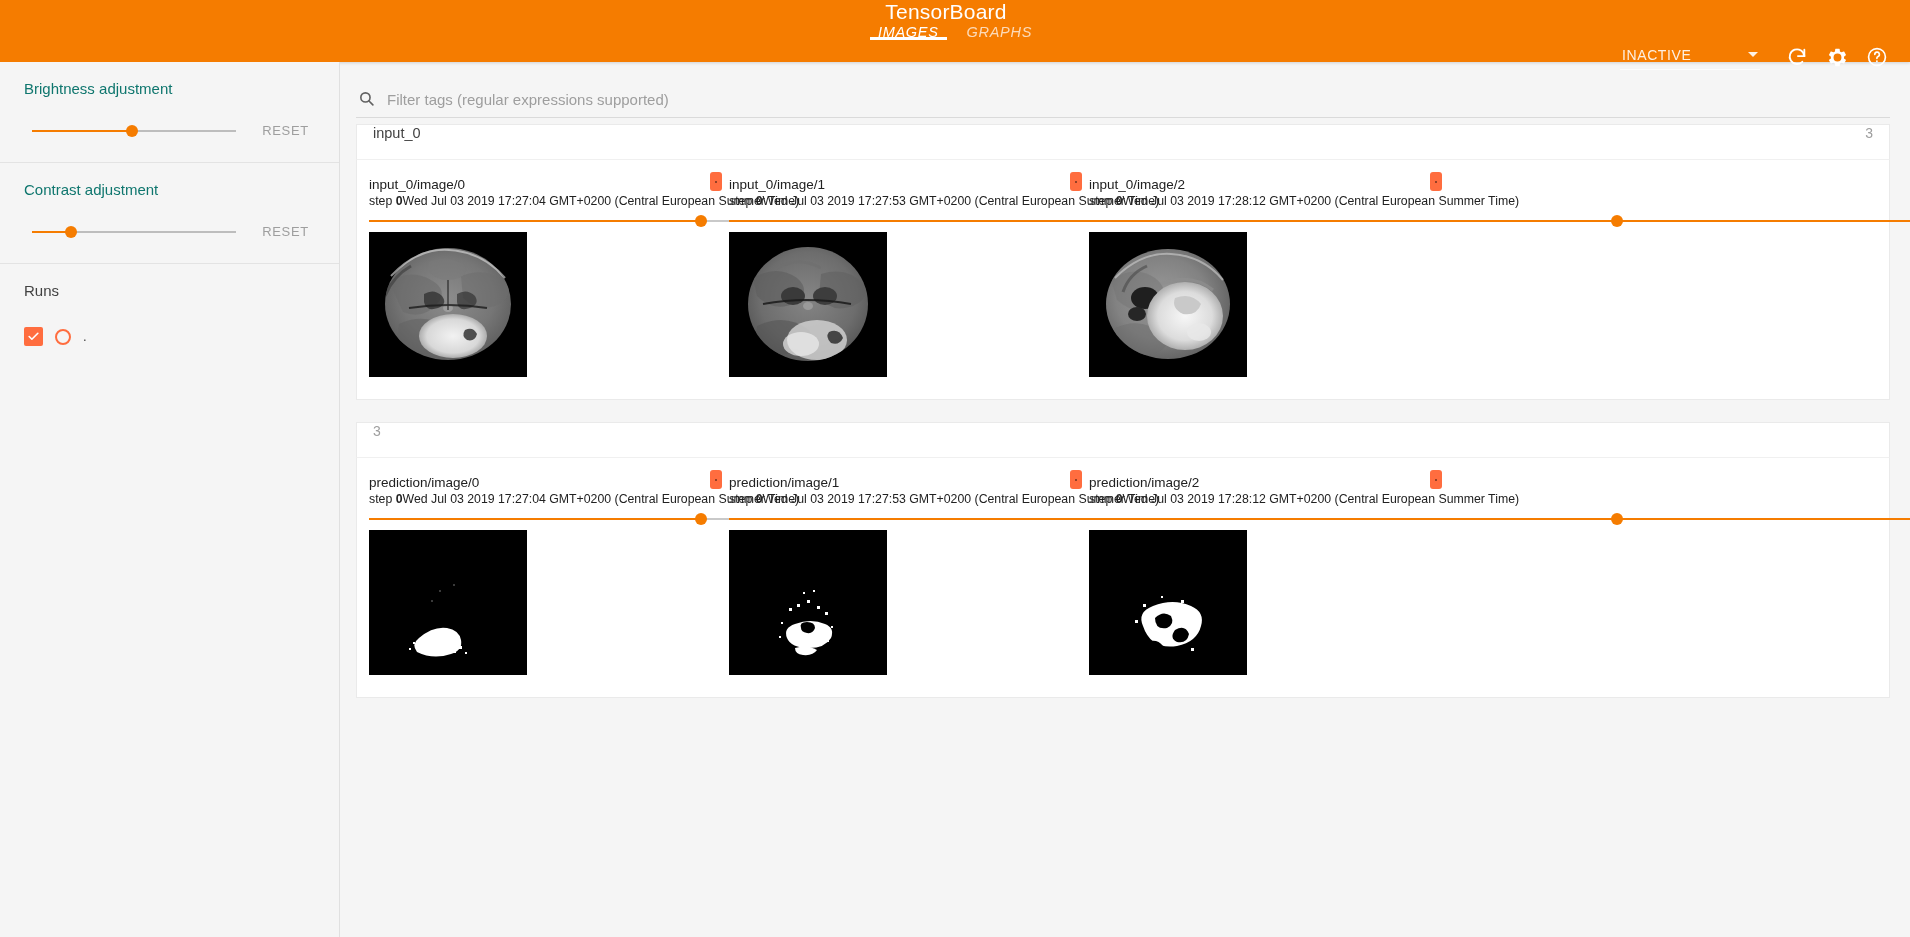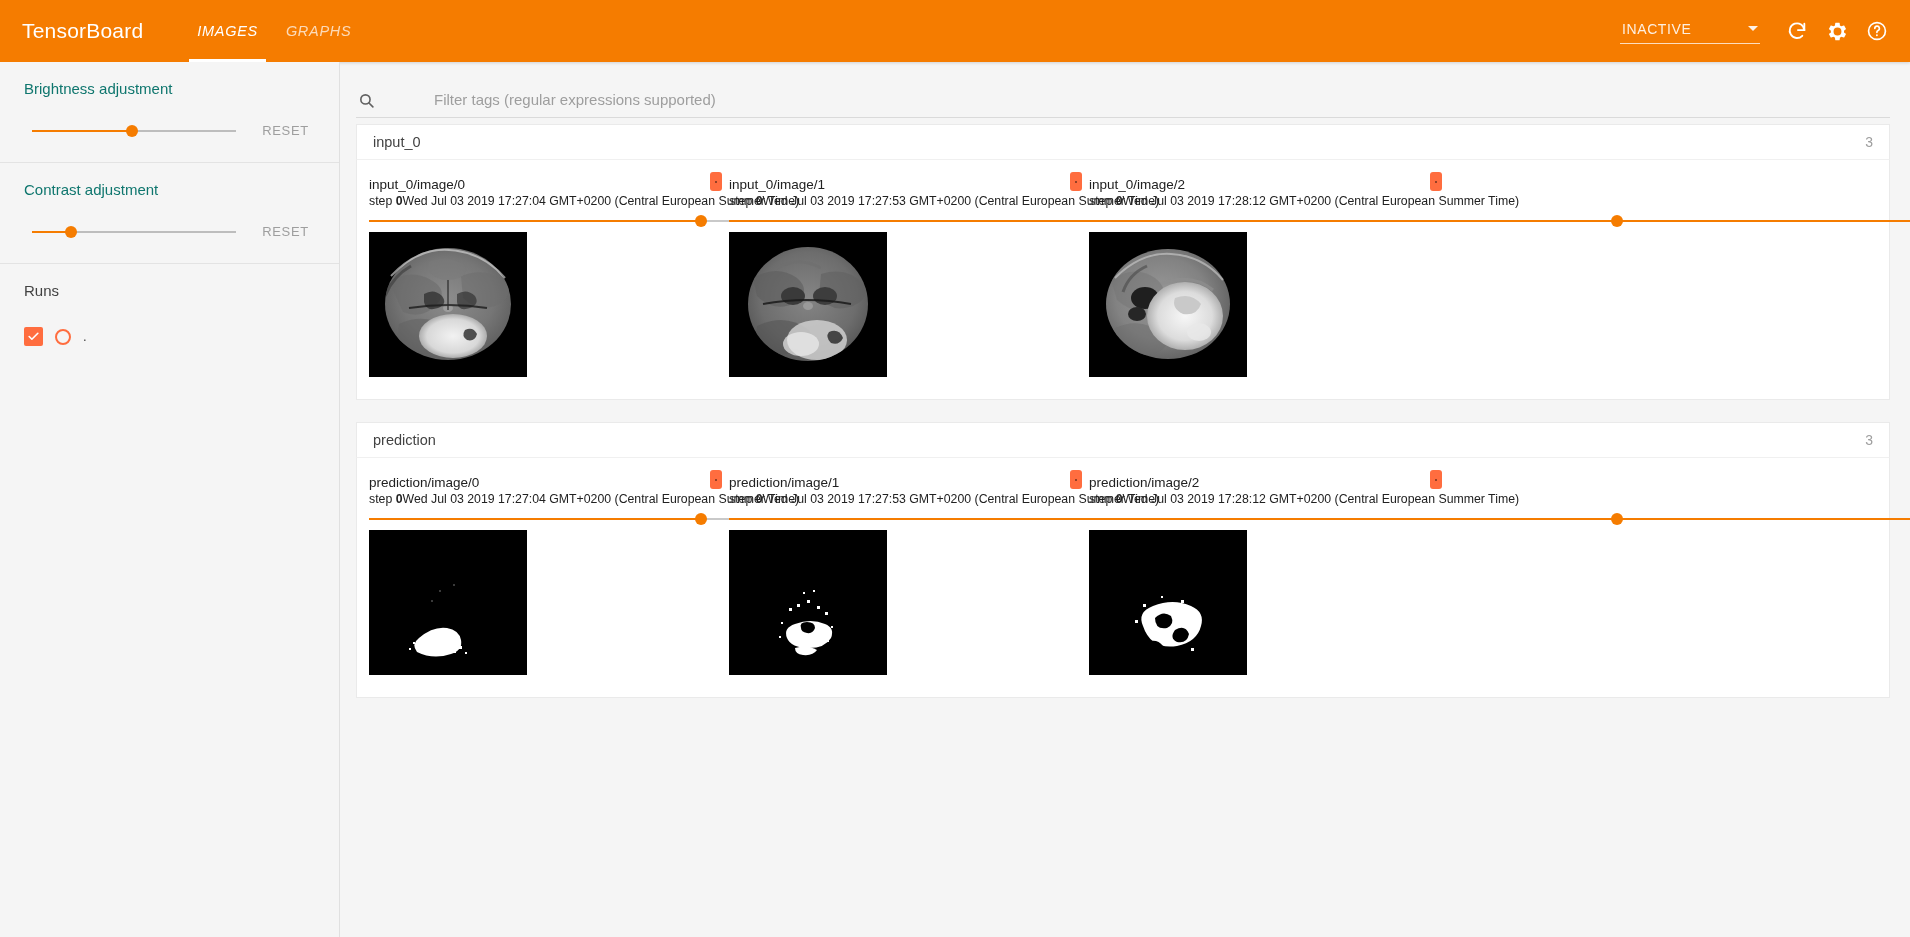--- a/index.html
+++ b/index.html
@@ -13,20 +13,21 @@
     color: #3c4043;
   }
   
   .header {
     height: 62px;
     background: #f57c00;
     display: flex;
     align-items: center;
     position: relative;
     box-shadow: 0 1px 3px rgba(0,0,0,0.15);
+    flex-direction: column;
   }
   .brand {
     color: #fff;
     font-size: 21px;
     letter-spacing: 0.2px;
     margin-left: 22px;
     margin-right: 40px;
     font-weight: 400;
     white-space: nowrap;
   }
@@ -209,25 +210,24 @@
     flex-direction: column;
   }
   .search-bar {
     background: #f5f5f5;
     padding: 14px 20px 0 16px;
     display: flex;
     align-items: flex-end;
     height: 56px;
   }
   .search-inner {
-    display: flex; align-items: flex-end;
+    display: flex; align-items: flex-start;
     flex: 1;
     border-bottom: 1px solid #dadada;
     padding-bottom: 8px;
-    gap: 47px;
   }
   .search-inner svg { display: block; margin-right: 10px; margin-left: 2px;}
   .search-input {
     flex: 1;
     border: none; outline: none;
     background: transparent;
     font-family: "Liberation Sans", sans-serif;
     font-size: 15px;
     color: #616161;
   }
@@ -236,21 +236,21 @@
   .cards-area {
     padding: 6px 20px 0 16px;
     overflow: hidden;
   }
   .section { margin-bottom: 22px; }
   .section-header {
     background: #fff;
     border: 1px solid #eaeaea;
     border-bottom: none;
     height: 35px;
-    display: flex; align-items: center;
+    display: flex; 
     padding: 0 16px;
     cursor: pointer;
   }
   .section-name { font-size: 14.5px; color: #424242; flex: 1; }
   .section-count { font-size: 14px; color: #9e9e9e; }
   .section-body {
     background: #fff;
     border: 1px solid #eaeaea;
     border-top: 1px solid #f0f0f0;
     padding: 10px 0 16px 0;
@@ -592,21 +592,20 @@
                 <path d="M26 46 q26 -26 56 -24 q32 2 52 26" stroke="#cfcfcf" stroke-width="2" fill="none" opacity="0.6"></path>
               </svg>
             </div>
           </div>
 
         </div>
       </div>
 
       <div class="section">
         <div class="section-header">
-          <span class="section-name">prediction</span>
           <span class="section-count">3</span>
         </div>
         <div class="section-body">
 
           <div class="card">
             <div class="run-badge">
                 <i></i>
               </div>
             <div class="card-title">prediction/image/0</div>
             <div class="card-sub"><span>step </span><b>0</b><span>Wed Jul 03 2019 17:27:04 GMT+0200 (Central European Summer Time)</span></div>

